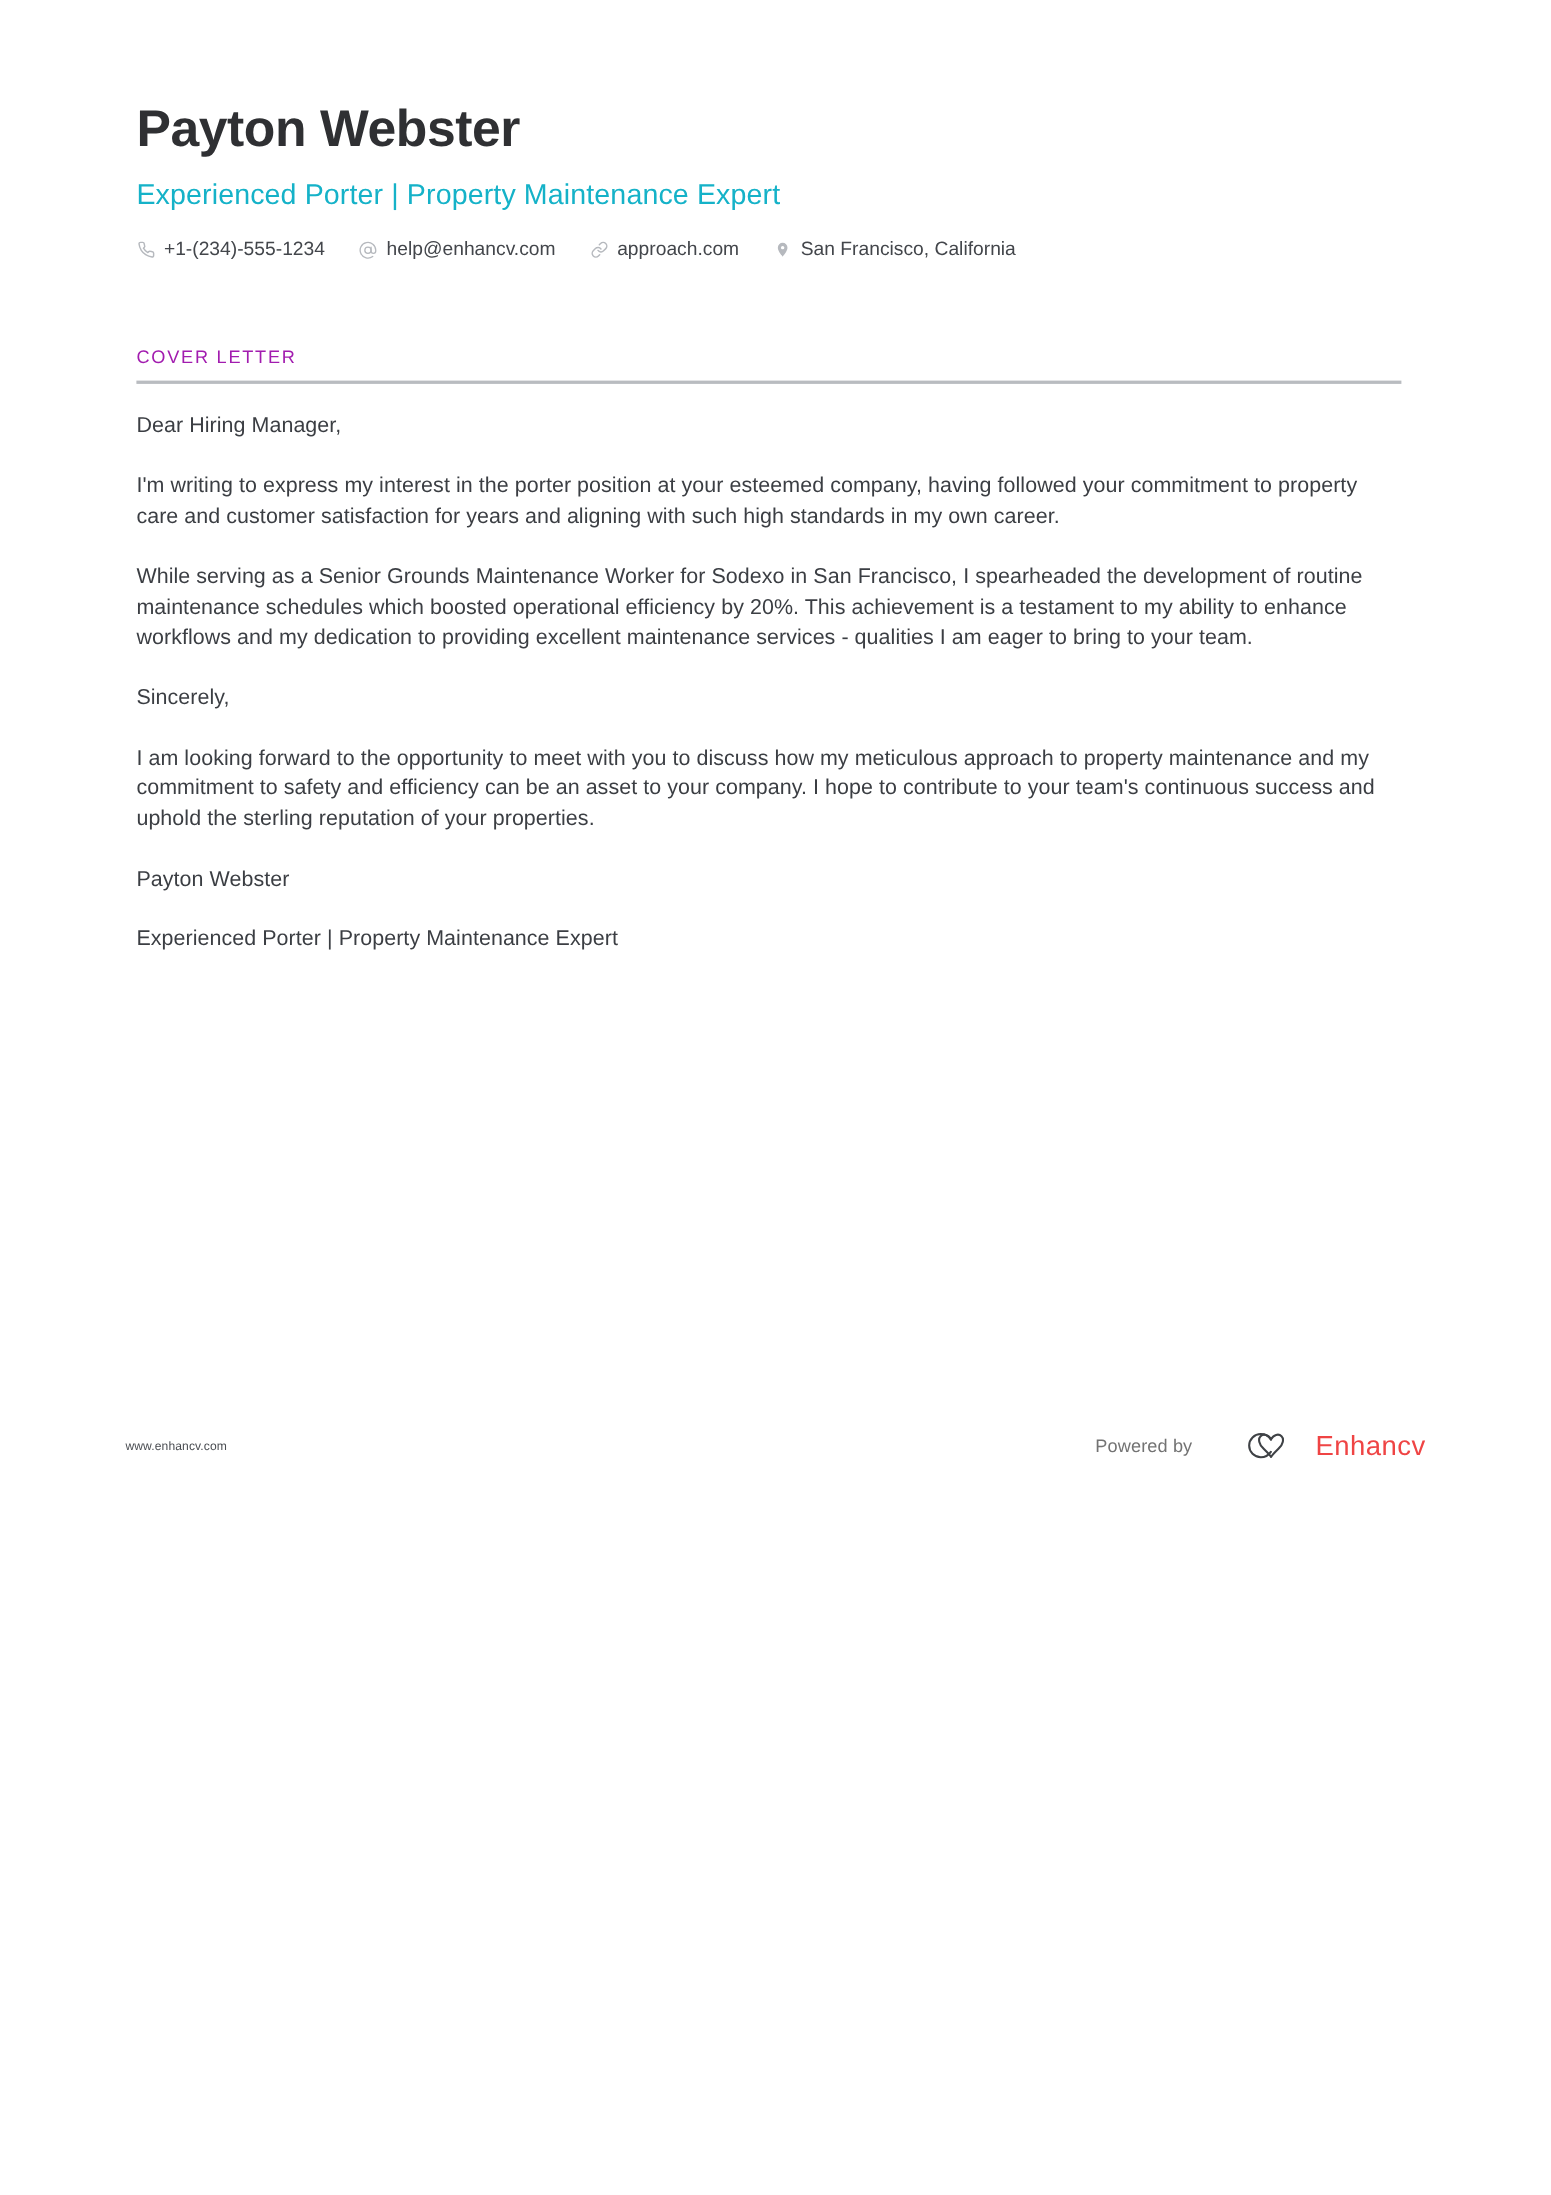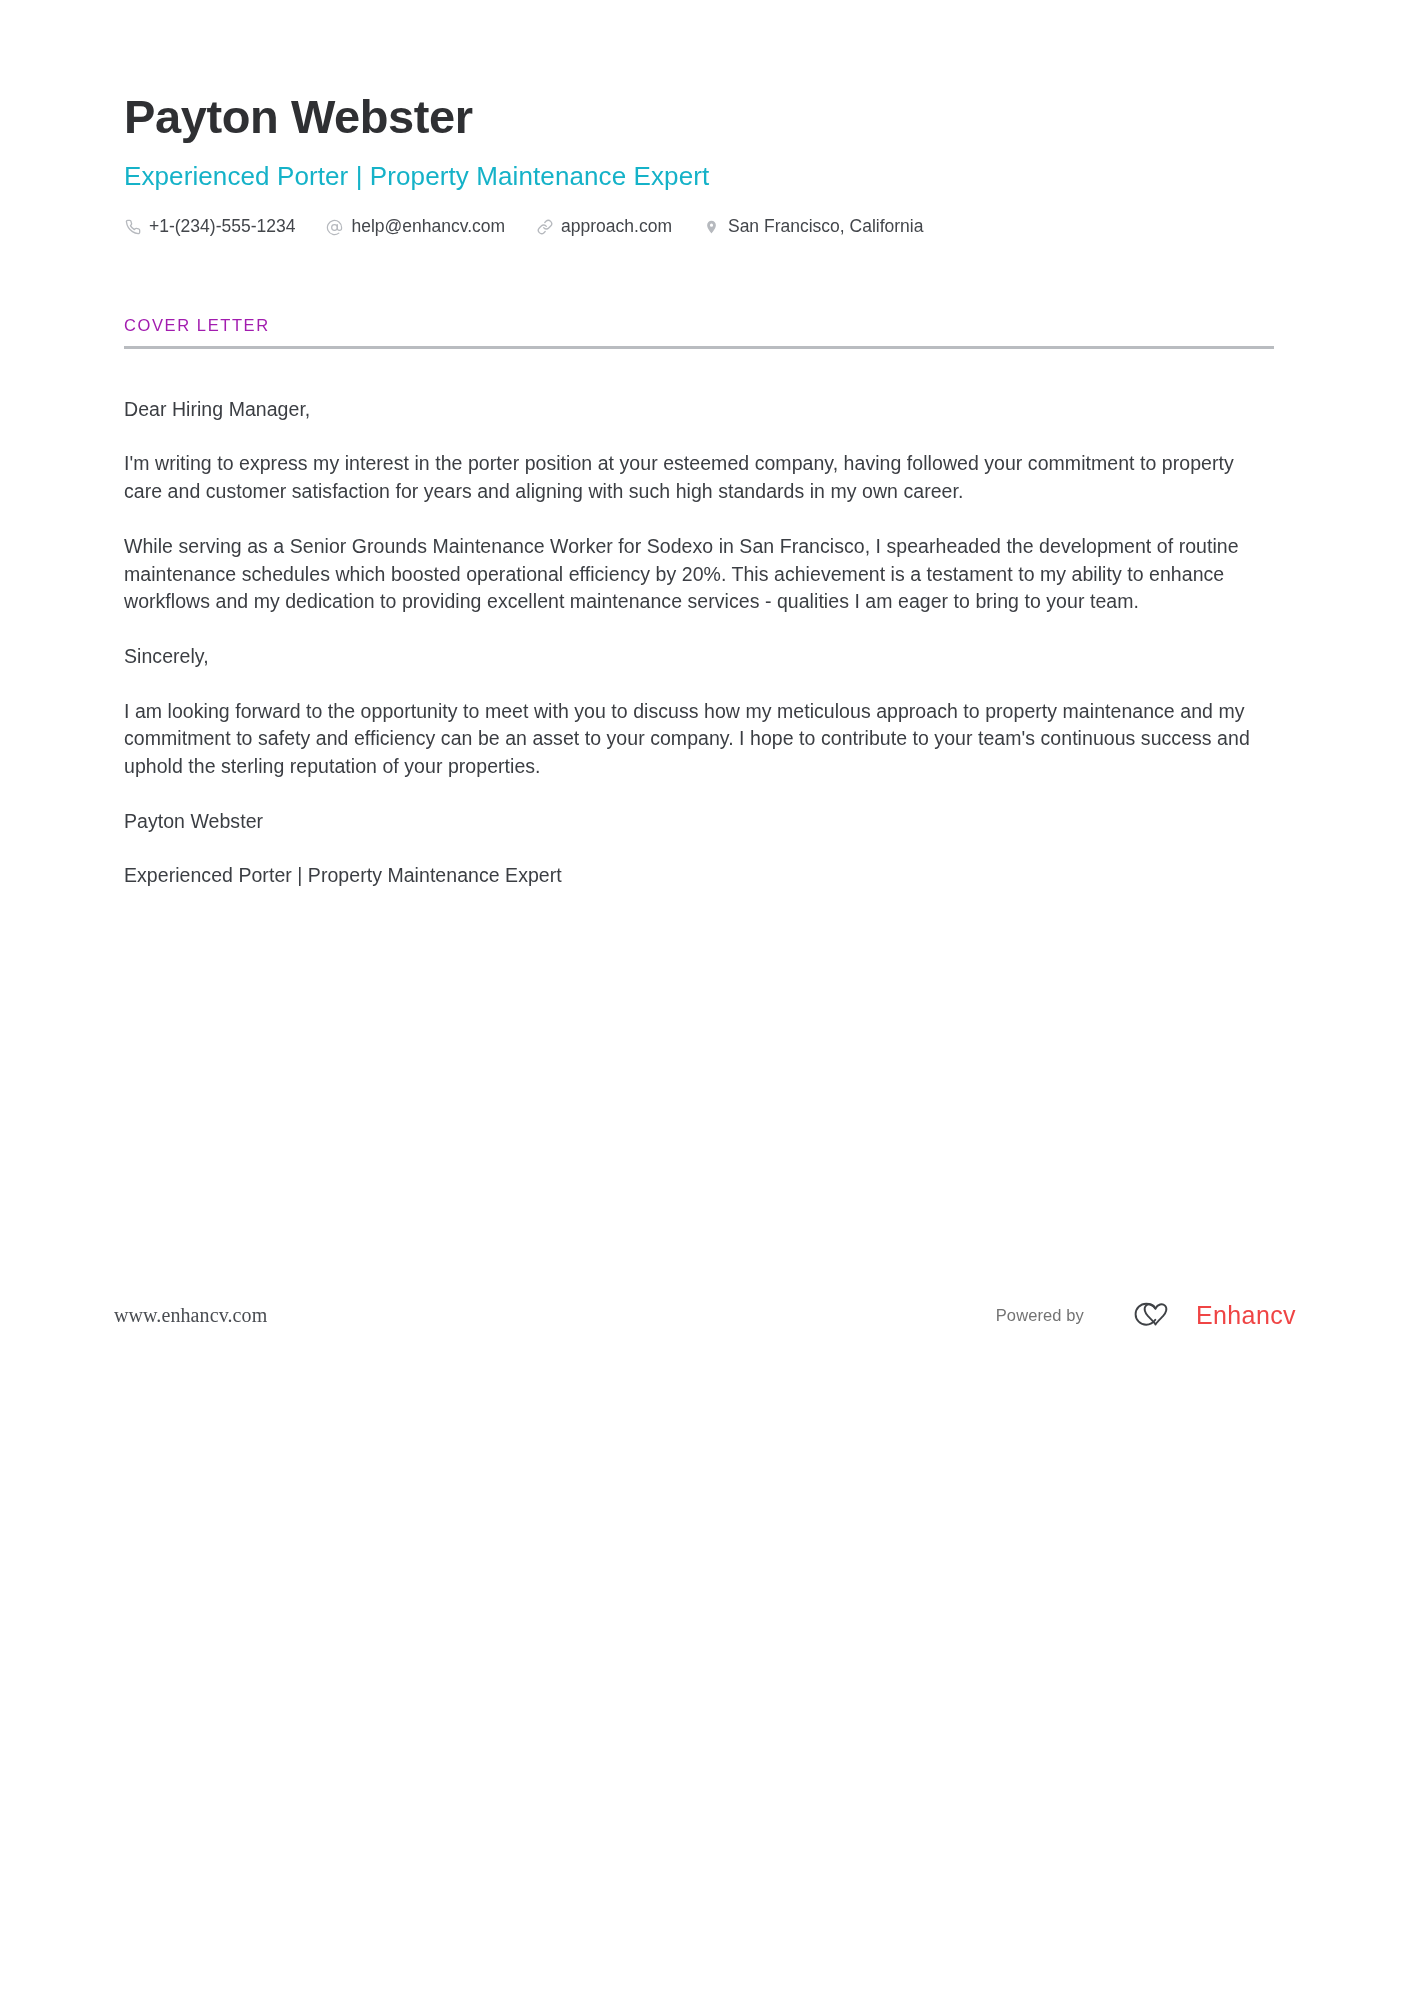--- a/index.html
+++ b/index.html
@@ -88,21 +88,21 @@
     padding-bottom: 11px;
   }
   .section-rule {
     height: 3px;
     background: #b9bcc0;
     width: 100%;
   }
 
   
   .letter {
-    padding-top: 47px;
+    padding-top: 25px;
   }
   .letter p {
     margin: 0 0 27px 0;
     font-size: 19.5px;
     line-height: 1.42;
     color: #3b3e43;
     letter-spacing: 0.05px;
   }
   .letter p.tight { margin-bottom: 27px; }
   .letter p:last-child { margin-bottom: 0; }
@@ -111,24 +111,23 @@
   .footer {
     position: absolute;
     left: 114px;
     right: 114px;
     bottom: 88px;
     display: flex;
     align-items: center;
     justify-content: space-between;
   }
   .footer-url {
-    font-size: 20px;
+    font-size: 11px;
     color: #4a4d52;
     letter-spacing: 0.1px;
-    font-family: Liberation Serif, serif;
   }
   .footer-brand {
     display: flex;
     align-items: center;
   }
   .powered-by {
     font-size: 16.5px;
     color: #737373;
     margin-right: 46px;
     letter-spacing: 0.1px;

